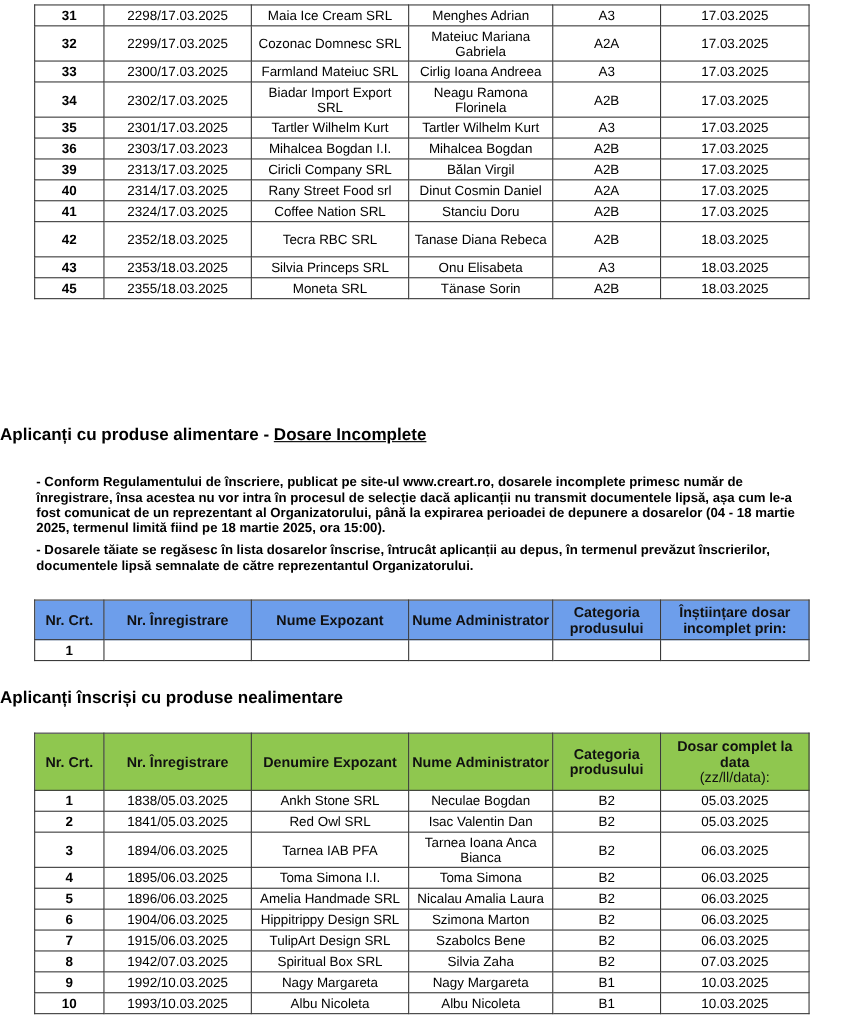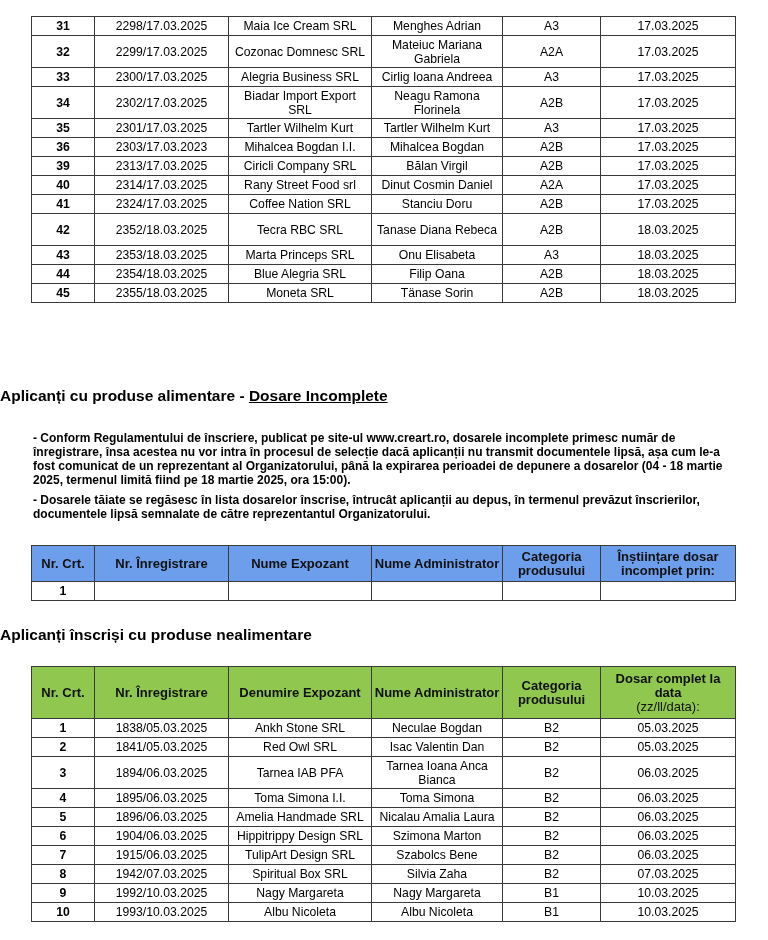--- a/index.html
+++ b/index.html
@@ -5,21 +5,21 @@
   html, body { margin: 0; padding: 0; background: #ffffff; }
   body { width: 768px; height: 940px; position: relative; overflow: hidden;
          font-family: "Liberation Sans", sans-serif; color: #000; }
   table.grid { position: absolute; left: 31px; width: 704px; border-collapse: collapse; table-layout: fixed; font-size: 12.2px; }
   table.grid td, table.grid th { border: 1px solid #3a3a3a; text-align: center; vertical-align: middle; padding: 0 2px; line-height: 14px; }
   table.grid col.c1 { width: 63px; } table.grid col.c2 { width: 134px; } table.grid col.c3 { width: 143px; }
   table.grid col.c4 { width: 131px; } table.grid col.c5 { width: 98px; } table.grid col.c6 { width: 135px; }
   td.nr { font-weight: bold; }
   tr.h20 td { height: 18px; }
   tr.h32 td { height: 31px; }
-  #t1 { top: 16px; border-radius: 17px; }
+  #t1 { top: 4px; border-radius: 17px; }
   .section-title { position: absolute; left: 0; width: 768px; text-align: left; font-weight: bold; font-size: 15.5px; }
   .section-title u { text-decoration: underline; }
   .notes { position: absolute; left: 33px; width: 710px; font-size: 12px; line-height: 14px; font-weight: bold; }
   .notes p { margin: 0 0 6px 0; }
   #t2 { top: 545px; }
   #t2 th { background: #6d9eeb; font-weight: bold; height: 35px; font-size: 13px; color: #111; }
   #t2 td { height: 18px; }
   #t3 { top: 666px; }
   #t3 th { background: #8fc74f; font-weight: bold; height: 51px; font-size: 13px; color: #111; }
   #t3 th .small { font-weight: normal; }
@@ -49,21 +49,21 @@
         <td class="nr">32</td>
         <td>2299/17.03.2025</td>
         <td>Cozonac Domnesc SRL</td>
         <td>Mateiuc Mariana Gabriela</td>
         <td>A2A</td>
         <td>17.03.2025</td>
       </tr>
       <tr class="h20">
         <td class="nr">33</td>
         <td>2300/17.03.2025</td>
-        <td>Alegria Business SRL</td>
+        <td>Farmland Mateiuc SRL</td>
         <td>Cirlig Ioana Andreea</td>
         <td>A3</td>
         <td>17.03.2025</td>
       </tr>
       <tr class="h32">
         <td class="nr">34</td>
         <td>2302/17.03.2025</td>
         <td>Biadar Import Export SRL</td>
         <td>Neagu Ramona Florinela</td>
         <td>A2B</td>
@@ -113,31 +113,23 @@
         <td class="nr">42</td>
         <td>2352/18.03.2025</td>
         <td>Tecra RBC SRL</td>
         <td>Tanase Diana Rebeca</td>
         <td>A2B</td>
         <td>18.03.2025</td>
       </tr>
       <tr class="h20">
         <td class="nr">43</td>
         <td>2353/18.03.2025</td>
-        <td>Marta Princeps SRL</td>
+        <td>Silvia Princeps SRL</td>
         <td>Onu Elisabeta</td>
         <td>A3</td>
-        <td>18.03.2025</td>
-      </tr>
-      <tr class="h20">
-        <td class="nr">44</td>
-        <td>2354/18.03.2025</td>
-        <td>Blue Alegria SRL</td>
-        <td>Filip Oana</td>
-        <td>A2B</td>
         <td>18.03.2025</td>
       </tr>
       <tr class="h20">
         <td class="nr">45</td>
         <td>2355/18.03.2025</td>
         <td>Moneta SRL</td>
         <td>Tänase Sorin</td>
         <td>A2B</td>
         <td>18.03.2025</td>
       </tr>

